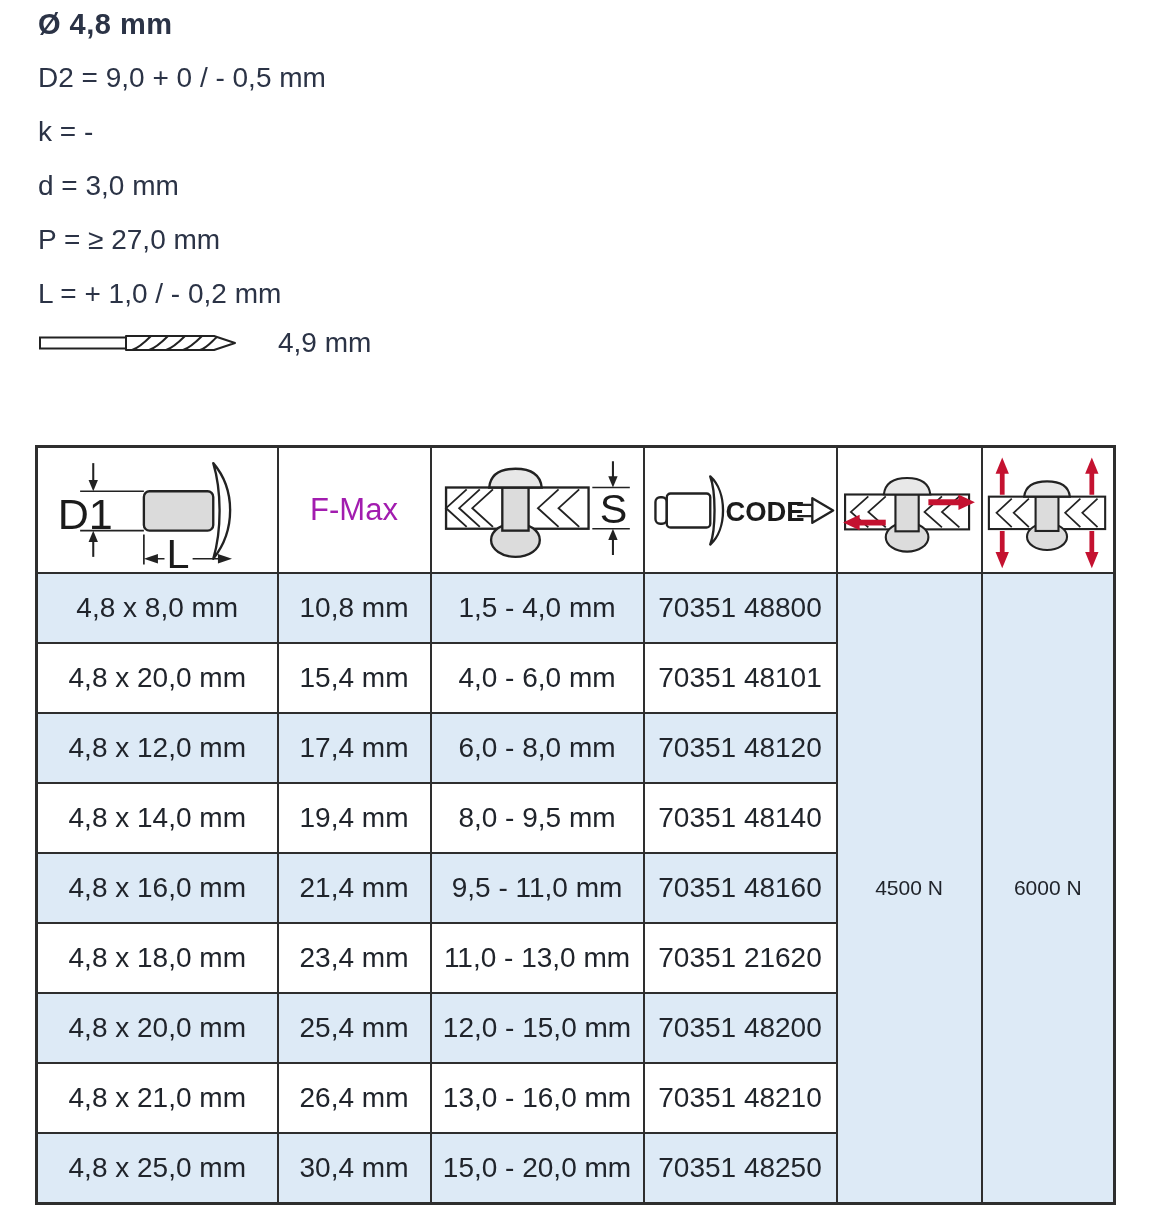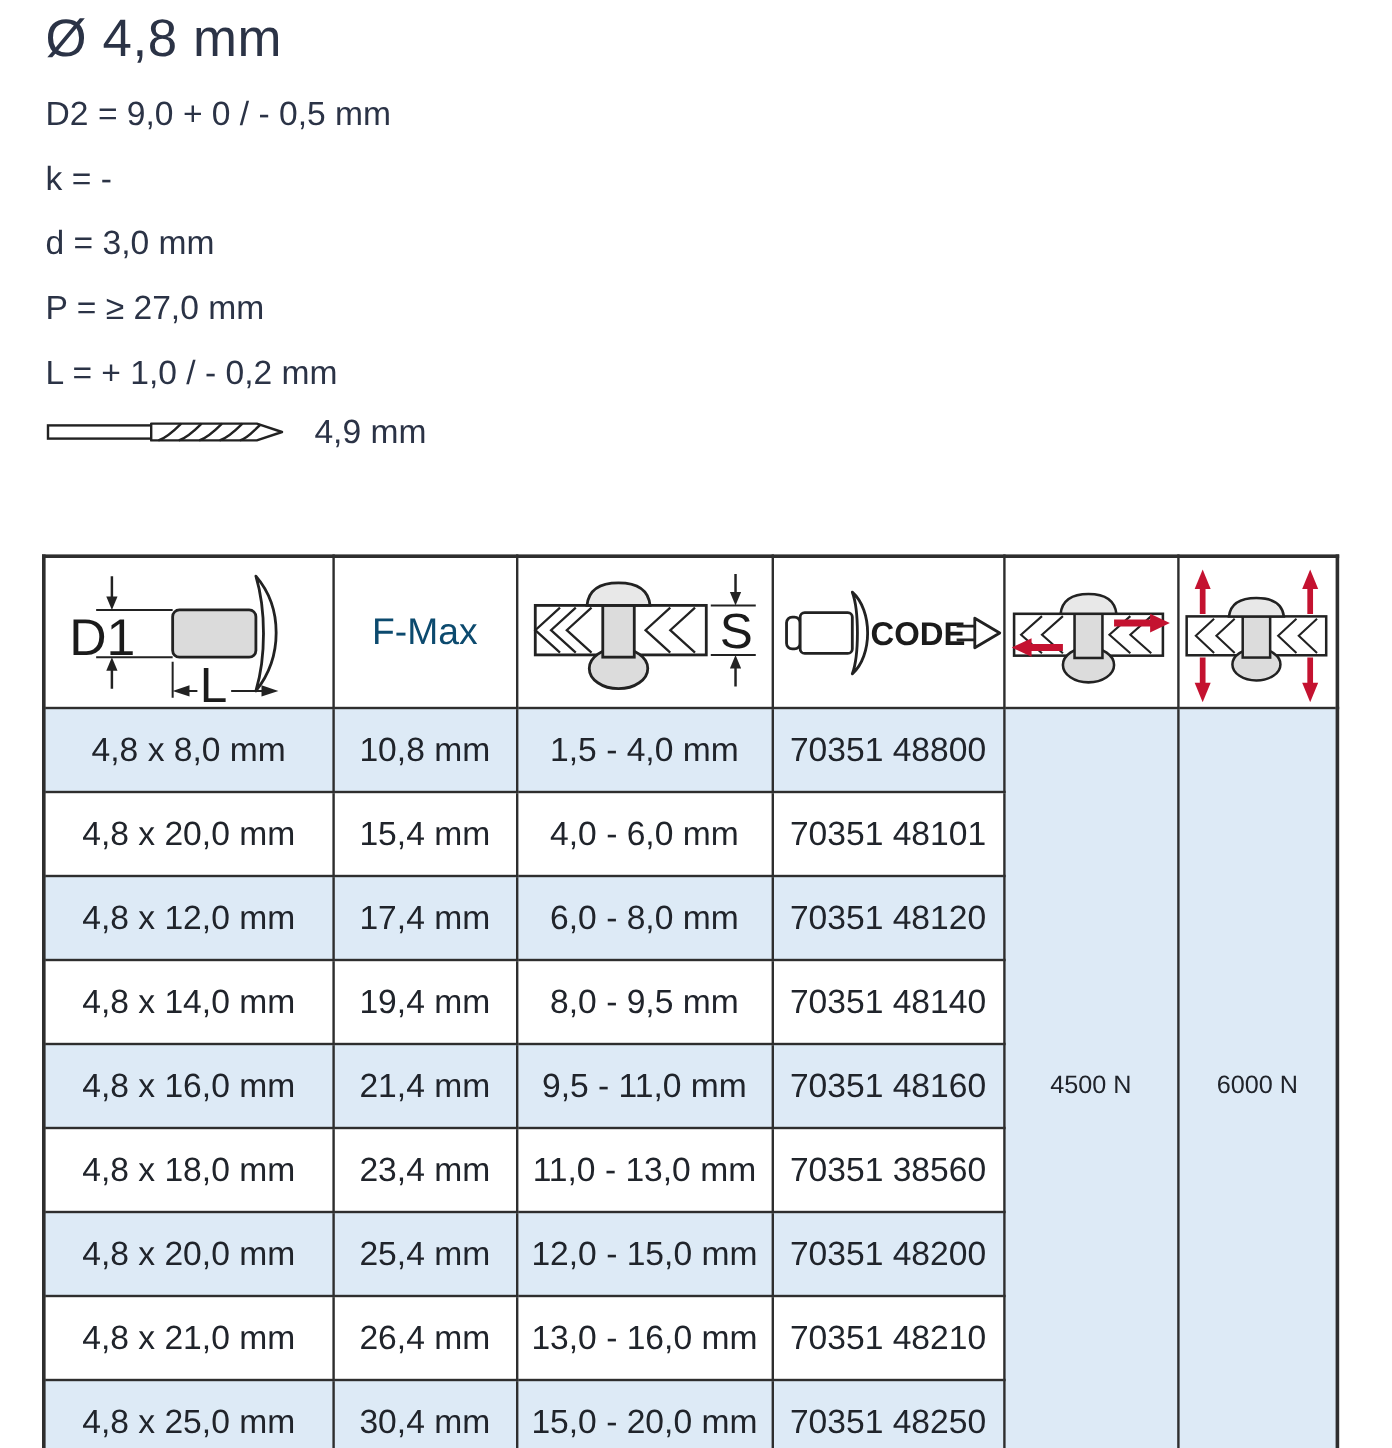--- a/index.html
+++ b/index.html
@@ -13,58 +13,58 @@
   html,body{width:1160px;background:#ffffff;}
   body{
     height:1207px;
     overflow:hidden;
     font-family:"Liberation Sans","DejaVu Sans",sans-serif;
     color:var(--text);
   }
   .sheet{position:relative;width:1160px;height:1207px;}
   .page-title{
     margin:8px 0 0 38px;
-    font-size:44px;
-    font-weight:normal;
+    font-size:29px;
+    font-weight:bold;
     color:var(--heading);
     letter-spacing:.5px;
   }
   .specs{margin:10px 0 0 38px;list-style:none;}
   .spec-line{
     font-size:28px;
     line-height:54px;
     color:var(--heading);
     white-space:pre;
   }
   .drill-row{
     margin:8px 0 0 38px;
     display:flex;
     align-items:center;
-    gap:24px;
+    gap:40px;
     height:28px;
   }
   .drill-row svg{width:200px;height:24px;display:block;}
   .drill-dia{font-size:28px;color:var(--heading);}
   table.spec-table{
     margin:88px 0 0 35px;
     border-collapse:collapse;
     table-layout:fixed;
     width:1078px;
     font-size:28px;
     color:var(--text);
   }
   table.spec-table,
   table.spec-table th,
   table.spec-table td{
     border:2.5px solid var(--border);
   }
   table.spec-table{border-width:3px;}
   th.hdr{height:124px;background:#ffffff;vertical-align:middle;text-align:center;font-weight:normal;}
   th.hdr svg{display:block;margin:0 auto;}
-  .fmax-label{font-size:31px;color:#0c4a6e;margin-top:40px;}
+  .fmax-label{font-size:31px;color:#a21caf;margin-top:40px;}
   td.dcell{height:70px;text-align:center;vertical-align:middle;background:#ffffff;}
   tbody tr:nth-child(odd) td.dcell{background:var(--stripe);}
   td.merged{
     background:var(--stripe);
     text-align:center;
     vertical-align:middle;
     font-size:21px;
   }
   .diagram-text{fill:#1b1b1b;font-family:"Liberation Sans","DejaVu Sans",sans-serif;}
   .ink{stroke:#222;fill:none;}
@@ -230,21 +230,21 @@
       <tr>
         <td class="dcell">4,8 x 16,0 mm</td>
         <td class="dcell">21,4 mm</td>
         <td class="dcell">9,5 - 11,0 mm</td>
         <td class="dcell">70351 48160</td>
       </tr>
       <tr>
         <td class="dcell">4,8 x 18,0 mm</td>
         <td class="dcell">23,4 mm</td>
         <td class="dcell">11,0 - 13,0 mm</td>
-        <td class="dcell">70351 38560</td>
+        <td class="dcell">70351 21620</td>
       </tr>
       <tr>
         <td class="dcell">4,8 x 20,0 mm</td>
         <td class="dcell">25,4 mm</td>
         <td class="dcell">12,0 - 15,0 mm</td>
         <td class="dcell">70351 48200</td>
       </tr>
       <tr>
         <td class="dcell">4,8 x 21,0 mm</td>
         <td class="dcell">26,4 mm</td>

